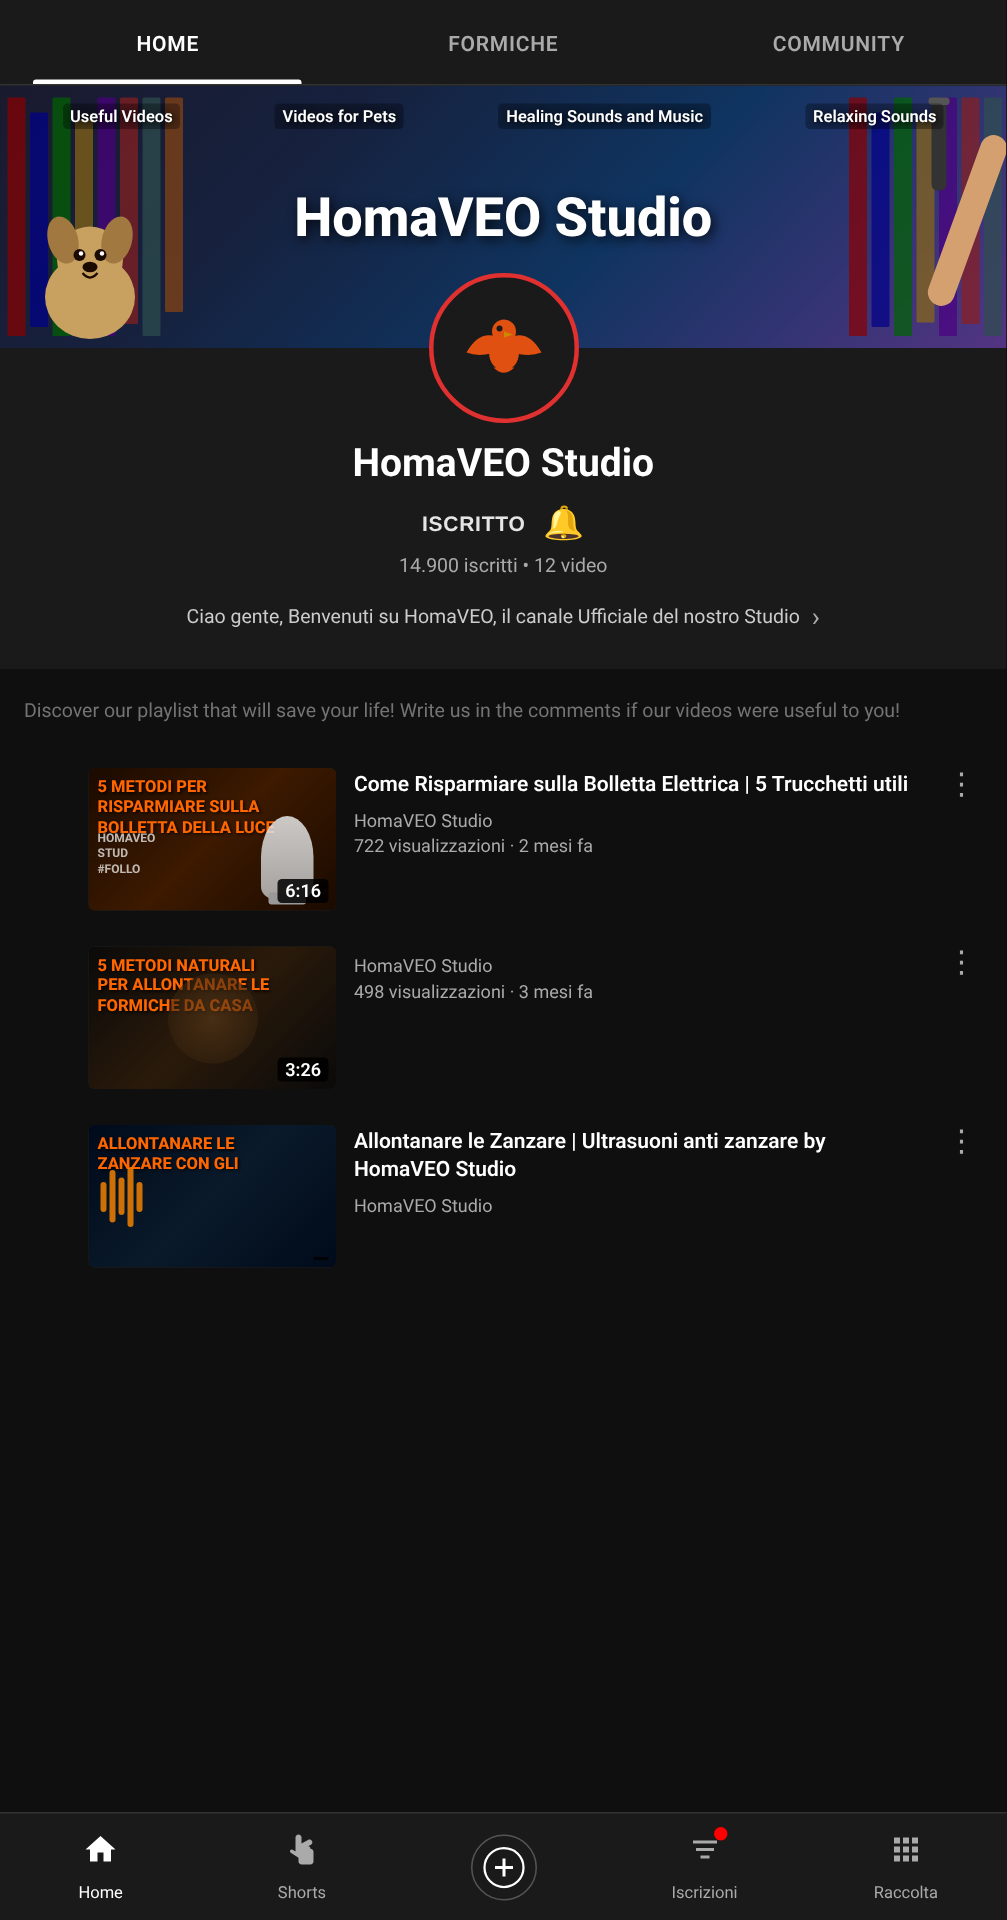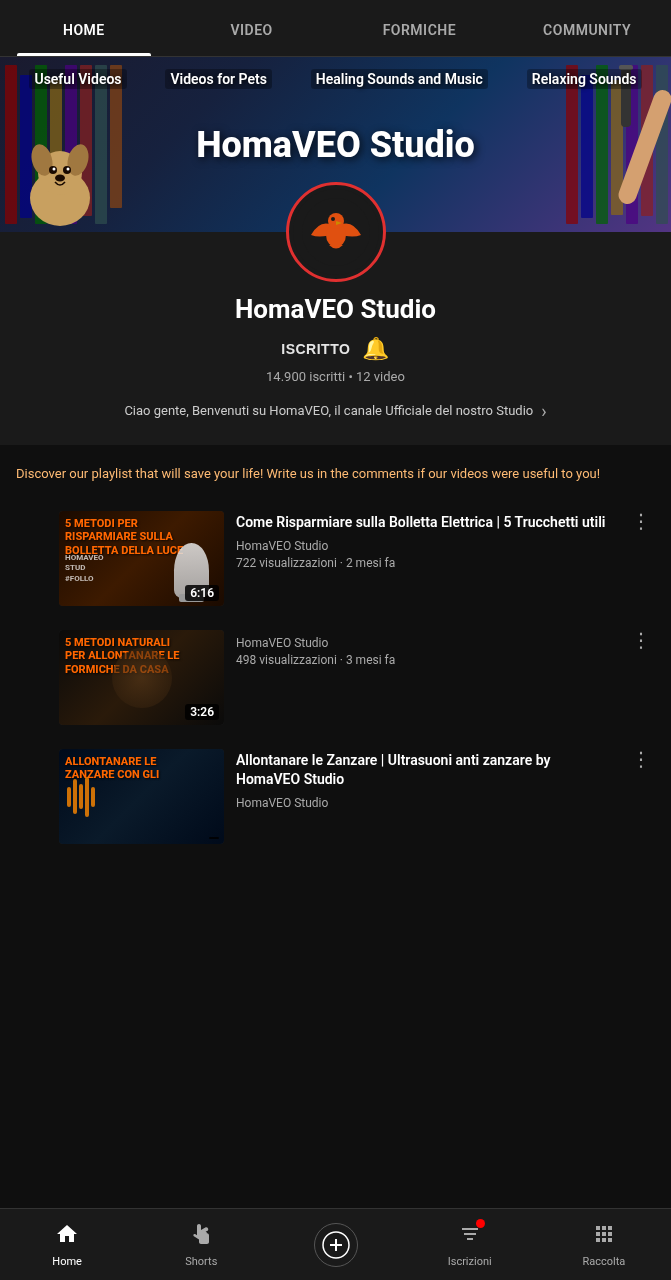--- a/index.html
+++ b/index.html
@@ -71,21 +71,21 @@
       position: absolute;
       top: 0;
       left: 0;
       right: 0;
       display: flex;
       justify-content: space-around;
       padding: 12px 10px 0;
       z-index: 3;
     }
     .banner-label {
-      font-size: 14px;
+      font-size: 11px;
       font-weight: 600;
       color: #fff;
       text-shadow: 1px 1px 4px rgba(0,0,0,0.9);
       background: rgba(0,0,0,0.3);
       padding: 2px 5px;
       border-radius: 3px;
     }
 
     
     .bookshelf-left, .bookshelf-right {
@@ -192,21 +192,21 @@
       background: #0f0f0f;
     }
     .section-title {
       font-size: 20px;
       font-weight: 700;
       color: #fff;
       margin-bottom: 6px;
     }
     .section-desc {
       font-size: 13px;
-      color: #fdba74;
+      color: #737373;
       margin-bottom: 16px;
       line-height: 1.4;
     }
 
     
     .video-list {
       display: flex;
       flex-direction: column;
       gap: 0;
       background: #0f0f0f;
@@ -370,21 +370,20 @@
     }
 
     
     .bottom-spacer { height: 80px; }
   </style>
 </head>
 <body>
 
 <nav class="top-tabs">
   <div class="top-tab active">HOME</div>
-  <div class="top-tab">VIDEO</div>
   <div class="top-tab">FORMICHE</div>
   <div class="top-tab">COMMUNITY</div>
 </nav>
 
 <div class="banner">
 
   <div class="bookshelf-left">
     <div class="book" style="background:#8B0000; height:100%;"></div>
     <div class="book" style="background:#00008B; height:90%; margin-top:10%;"></div>
     <div class="book" style="background:#006400; height:100%;"></div>

